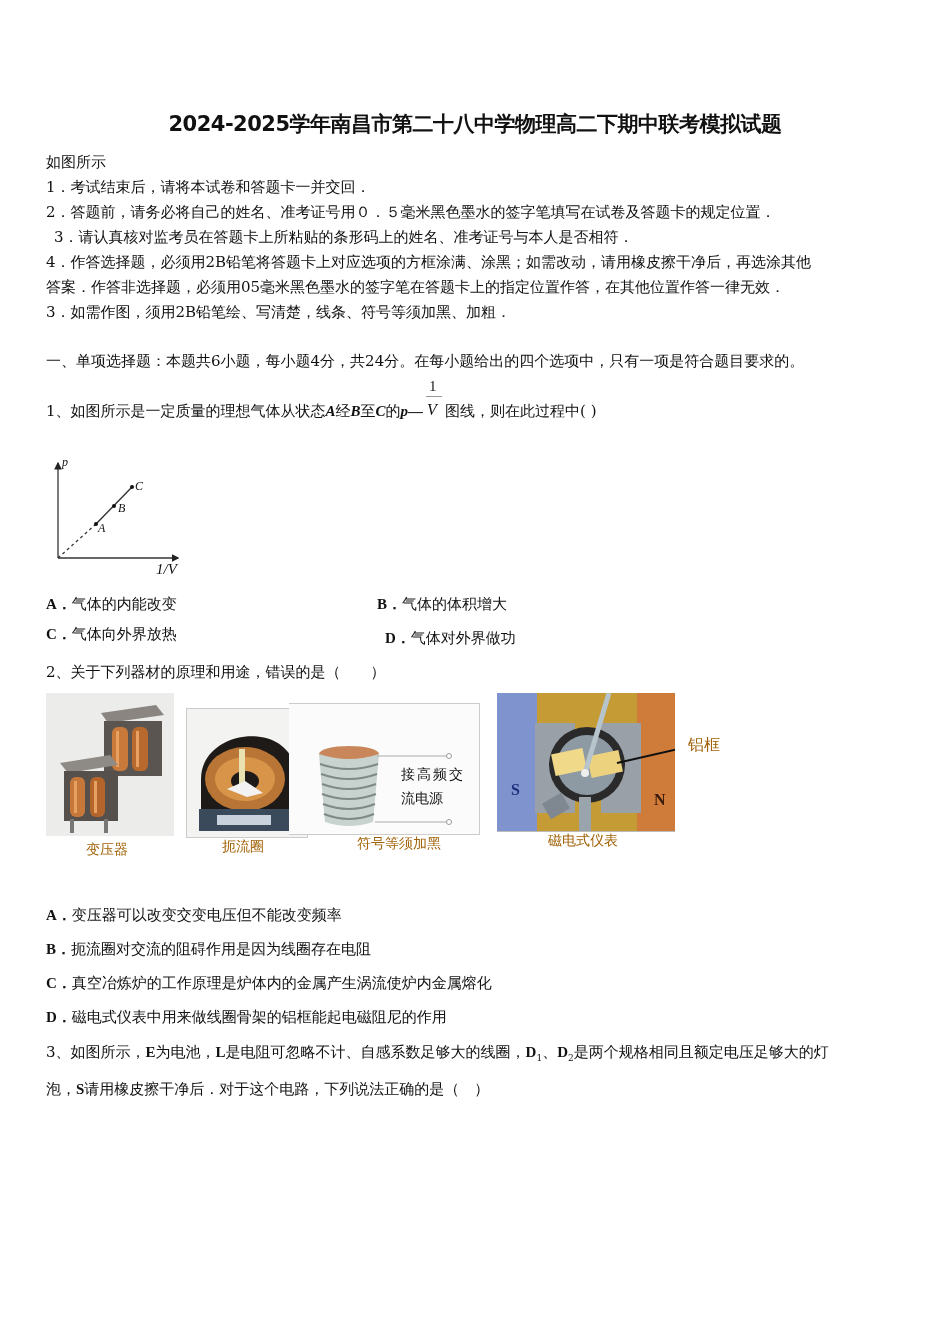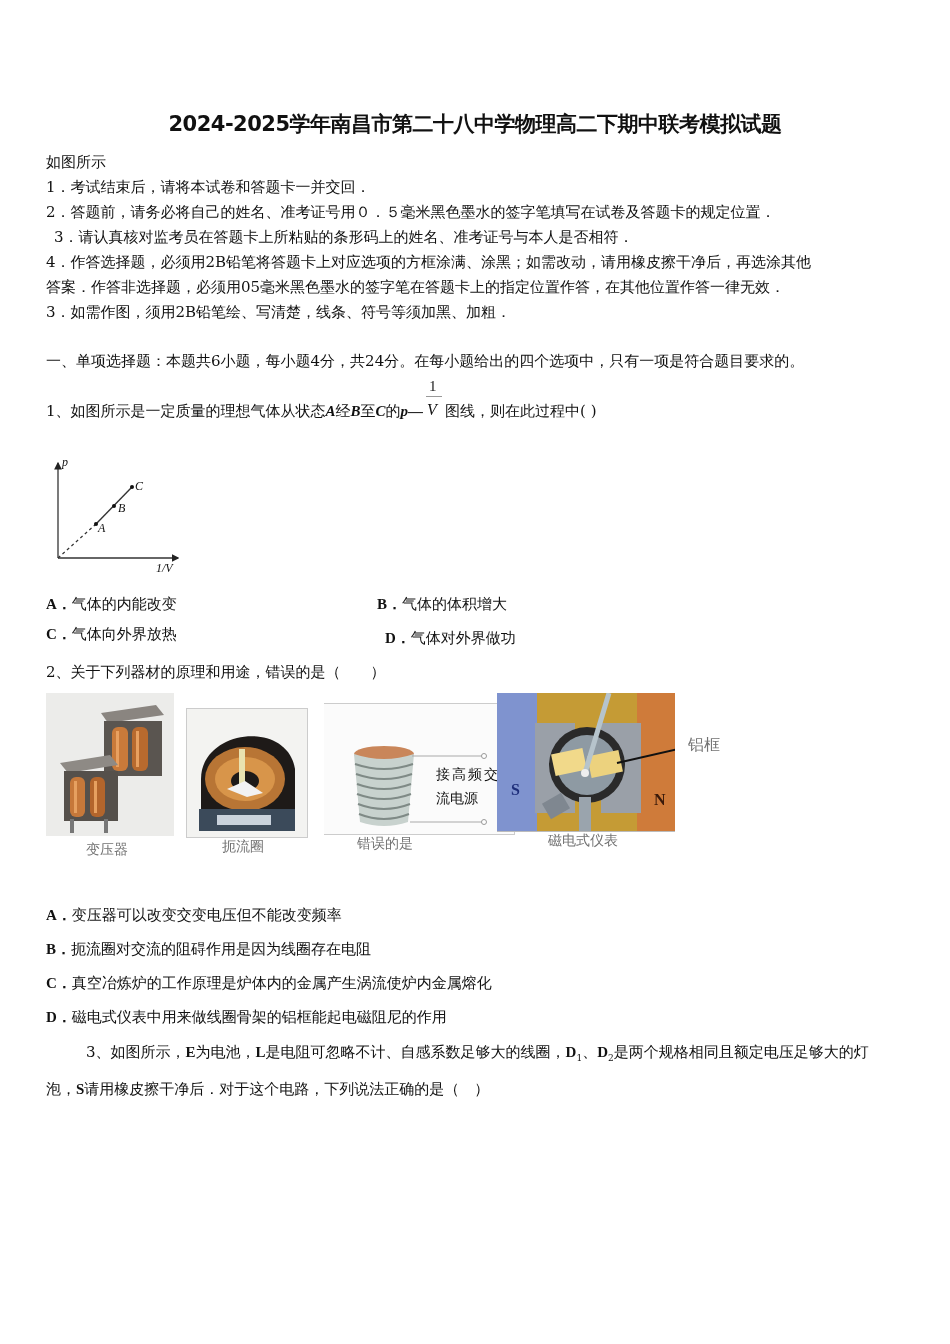--- a/index.html
+++ b/index.html
@@ -9,21 +9,21 @@
   .title { left: 0; width: 950px; top: 110px; text-align: center;
            font-family: "DejaVu Sans", "Liberation Sans", sans-serif; font-weight: bold;
            font-size: 21px; letter-spacing: -0.5px; color: #111; }
   .line { left: 46px; font-size: 15px; white-space: nowrap; line-height: 20px; }
   .opt-letter { font-weight: bold; font-family: "Liberation Serif", serif; }
   .fraction { display: inline-block; position: relative; width: 18px; height: 20px; margin: 0 2px; vertical-align: middle; }
   .frac-num { position: absolute; left: 4px; top: -26px; font-size: 15px; font-family: "Liberation Serif", serif; color: #222; }
   .frac-bar { position: absolute; left: 1px; top: -6px; width: 16px; height: 1px; background: #999; }
   .frac-den { position: absolute; left: 2px; top: -2px; font-size: 16px; font-style: italic; font-family: "Liberation Serif", serif; }
   .img-box { position: absolute; overflow: hidden; }
-  .caption { position: absolute; font-family: "DejaVu Sans", "Liberation Sans", sans-serif; font-size: 14px; color: #737373; }
+  .caption { position: absolute; font-family: "DejaVu Sans", "Liberation Sans", sans-serif; font-size: 14px; color: #a16207; }
   .i { font-style: italic; font-weight: bold; font-family: "Liberation Serif", serif; }
   .b { font-weight: bold; font-family: "Liberation Serif", serif; }
   sub { font-size: 9px; }
 </style>
 </head>
 <body>
 
 <div class="abs title">2024-2025学年南昌市第二十八中学物理高二下期中联考模拟试题</div>
 
 <div class="abs line" style="top:152px;">如图所示</div>
@@ -49,21 +49,21 @@
     </defs>
     <line x1="12" y1="103" x2="12" y2="8" stroke="#333" stroke-width="1.3" marker-end="url(#arr)"></line>
     <line x1="12" y1="103" x2="132" y2="103" stroke="#333" stroke-width="1.3" marker-end="url(#arr)"></line>
     <line x1="12" y1="103" x2="50" y2="69" stroke="#333" stroke-width="1.2" stroke-dasharray="3,3"></line>
     <line x1="50" y1="69" x2="86" y2="32" stroke="#333" stroke-width="1.4"></line>
     <circle cx="50" cy="69" r="2" fill="#111"></circle>
     <circle cx="68" cy="51" r="2" fill="#111"></circle>
     <circle cx="86" cy="32" r="2" fill="#111"></circle>
   </svg>
   <span class="abs" style="left:16px; top:0px; font-style:italic; font-size:12px; font-family:'Liberation Serif',serif;">p</span>
-  <span class="abs" style="left:110px; top:106px; font-style:italic; font-size:12px; font-family:'Liberation Serif',serif;">1/V</span>
+  <span class="abs" style="left:110px; top:106px; font-style:italic; font-size:15px; font-family:'Liberation Serif',serif;">1/V</span>
   <span class="abs" style="left:52px; top:66px; font-style:italic; font-size:12px; font-family:'Liberation Serif',serif;">A</span>
   <span class="abs" style="left:72px; top:46px; font-style:italic; font-size:12px; font-family:'Liberation Serif',serif;">B</span>
   <span class="abs" style="left:89px; top:24px; font-style:italic; font-size:12px; font-family:'Liberation Serif',serif;">C</span>
 </div>
 
 <div class="abs line" style="top:594px;"><span class="opt-letter">A．</span><span>气体的内能改变</span></div>
 <div class="abs line" style="top:594px; left:377px;"><span class="opt-letter">B．</span><span>气体的体积增大</span></div>
 <div class="abs line" style="top:592px;margin-top:32px;"><span class="opt-letter">C．</span><span>气体向外界放热</span></div>
 <div class="abs line" style="top:628px; left:377px;margin-left:8px;"><span class="opt-letter">D．</span><span>气体对外界做功</span></div>
 
@@ -100,42 +100,42 @@
     <ellipse cx="58" cy="70" rx="30" ry="22" fill="#d8954a"></ellipse>
     <ellipse cx="58" cy="72" rx="14" ry="10" fill="#1e1a18"></ellipse>
     <rect x="52" y="40" width="6" height="40" fill="#e9e2b0"></rect>
     <path d="M40,80 L58,72 L76,84 L60,88 Z" fill="#f2f2f2"></path>
     <rect x="12" y="100" width="96" height="22" fill="#3b4a5a"></rect>
     <rect x="30" y="106" width="54" height="10" fill="#c9d2dc"></rect>
   </svg>
 </div>
 <div class="caption" style="left:222px; top:838px;text-align:center;">扼流圈</div>
 
-<div class="img-box" style="left:324px; top:703px; width:190px; height:130px; background:#fafafa; border:1px solid #ccc; border-left:none;">
+<div class="img-box" style="left:289px; top:703px; width:190px; height:130px; background:#fafafa; border:1px solid #ccc; border-left:none;">
   <svg width="190" height="130" viewBox="0 0 190 130">
     <rect width="190" height="130" fill="#fbfbfb"></rect>
     <ellipse cx="60" cy="50" rx="30" ry="8" fill="#c9865a"></ellipse>
     <path d="M30,50 L36,118 Q60,126 84,118 L90,50 Q60,60 30,50 Z" fill="#c8d2ce"></path>
     <g stroke="#7f8a86" stroke-width="2" fill="none">
       <path d="M31,60 Q60,70 89,60"></path>
       <path d="M32,70 Q60,80 88,70"></path>
       <path d="M33,80 Q60,90 87,80"></path>
       <path d="M33,90 Q60,100 87,90"></path>
       <path d="M34,100 Q60,110 86,100"></path>
       <path d="M35,110 Q60,120 85,110"></path>
     </g>
     <line x1="88" y1="52" x2="160" y2="52" stroke="#aaa" stroke-width="1.2"></line>
     <line x1="86" y1="118" x2="160" y2="118" stroke="#aaa" stroke-width="1.2"></line>
     <circle cx="160" cy="52" r="2.5" fill="#fff" stroke="#999"></circle>
     <circle cx="160" cy="118" r="2.5" fill="#fff" stroke="#999"></circle>
   </svg>
   <span class="abs" style="left:112px; top:62px; font-family:'DejaVu Sans',sans-serif; font-size:14px; letter-spacing:2px;">接高频交</span>
   <span class="abs" style="left:112px; top:86px; font-family:'DejaVu Sans',sans-serif; font-size:14px;">流电源</span>
 </div>
-<div class="caption" style="left:357px; top:835px;">错误的是</div>
+<div class="caption" style="left:357px; top:835px;">符号等须加黑</div>
 
 <div class="img-box" style="left:497px; top:693px; width:178px; height:138px; background:#c29a3a; border-bottom:1px solid #bbb;">
   <svg width="178" height="138" viewBox="0 0 178 138">
     <rect width="178" height="138" fill="#c59b35"></rect>
     <rect x="0" y="0" width="40" height="138" fill="#8ea0d6"></rect>
     <rect x="0" y="0" width="40" height="138" fill="#7f93cf"></rect>
     <rect x="140" y="0" width="38" height="138" fill="#cf7b3a"></rect>
     <rect x="38" y="30" width="40" height="90" fill="#9aa0a8"></rect>
     <rect x="104" y="30" width="40" height="90" fill="#9aa0a8"></rect>
     <circle cx="90" cy="72" r="38" fill="#2a2a2a"></circle>
@@ -152,18 +152,18 @@
   <span class="abs b" style="left:157px; top:98px; font-size:16px; color:#3a1a0a;">N</span>
 </div>
 <div class="caption" style="left:688px; top:735px; font-size:16px;">铝框</div>
 <div class="caption" style="left:548px; top:832px;">磁电式仪表</div>
 
 <div class="abs line" style="top:905px;"><span class="opt-letter">A．</span><span>变压器可以改变交变电压但不能改变频率</span></div>
 <div class="abs line" style="top:939px;"><span class="opt-letter">B．</span><span>扼流圈对交流的阻碍作用是因为线圈存在电阻</span></div>
 <div class="abs line" style="top:973px;"><span class="opt-letter">C．</span><span>真空冶炼炉的工作原理是炉体内的金属产生涡流使炉内金属熔化</span></div>
 <div class="abs line" style="top:1007px;"><span class="opt-letter">D．</span><span>磁电式仪表中用来做线圈骨架的铝框能起电磁阻尼的作用</span></div>
 
-<div class="abs line" style="top:1042px;margin-left:40px;">
+<div class="abs line" style="top:1042px;">
   <span>3、如图所示，</span><span class="b">E</span><span>为电池，</span><span class="b">L</span><span>是电阻可忽略不计、自感系数足够大的线圈，</span><span class="b">D</span><sub>1</sub><span>、</span><span class="b">D</span><sub>2</sub><span>是两个规格相同且额定电压足够大的灯</span>
 </div>
 <div class="abs line" style="top:1079px;">
   <span>泡，</span><span class="b">S</span><span>请用橡皮擦干净后．对于这个电路，下列说法正确的是（　）</span>
 </div>
 
 </body></html>

